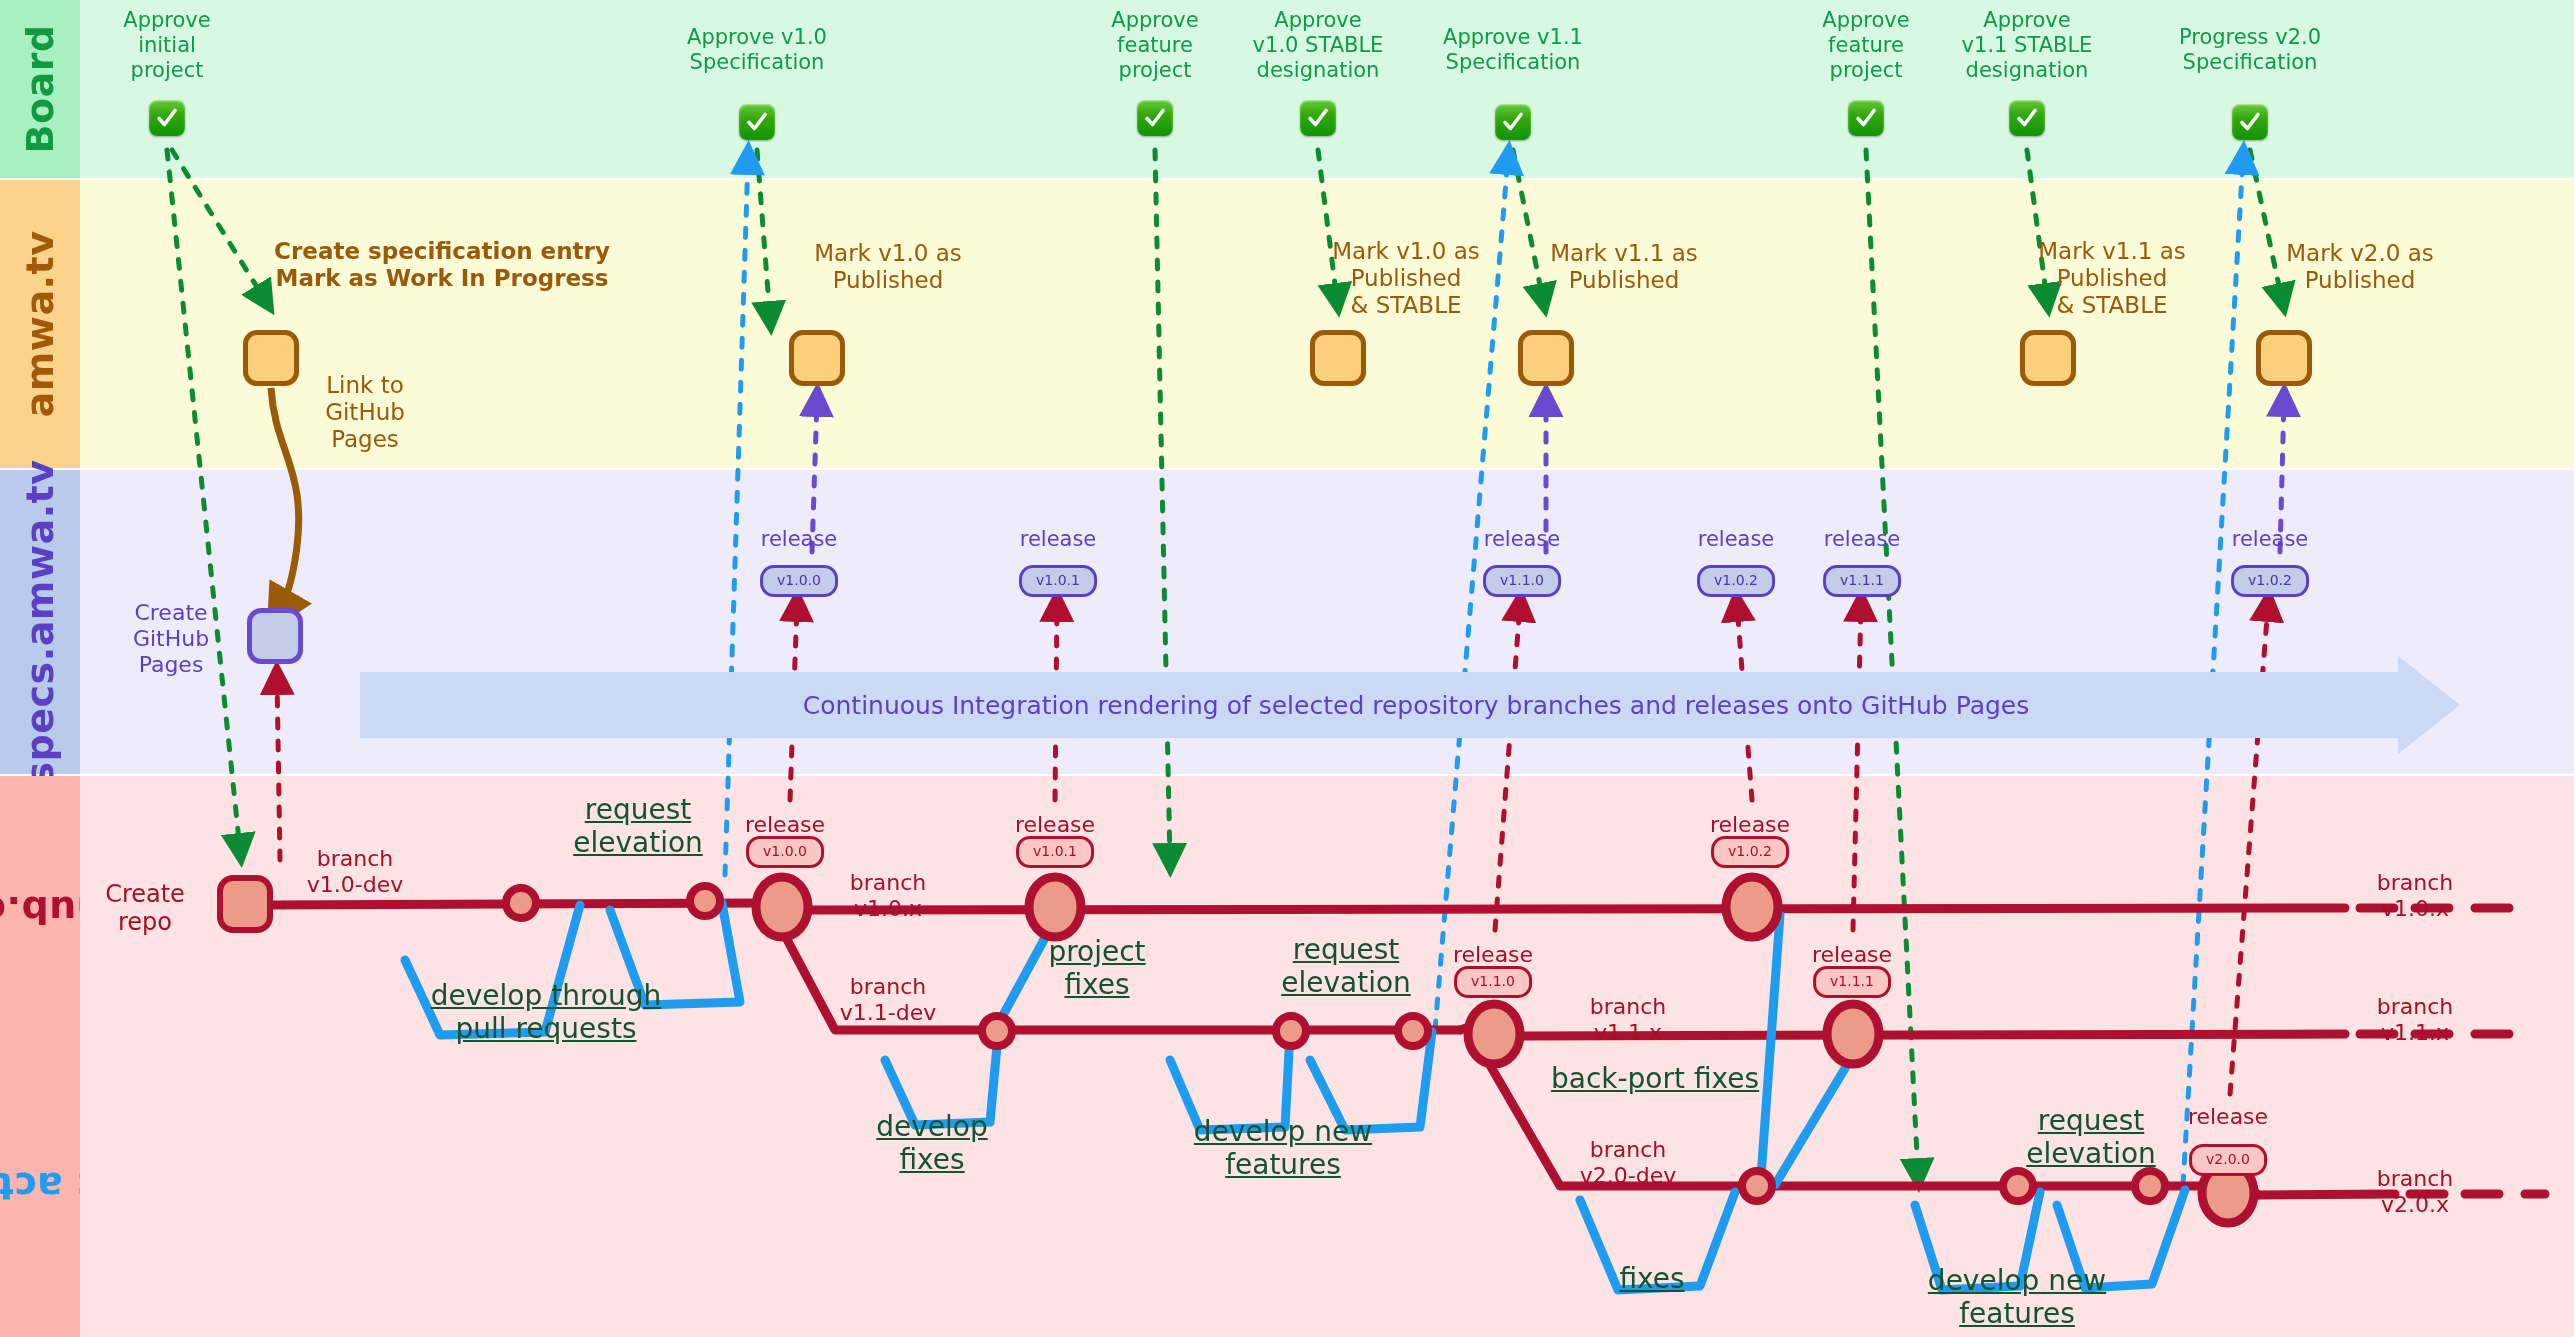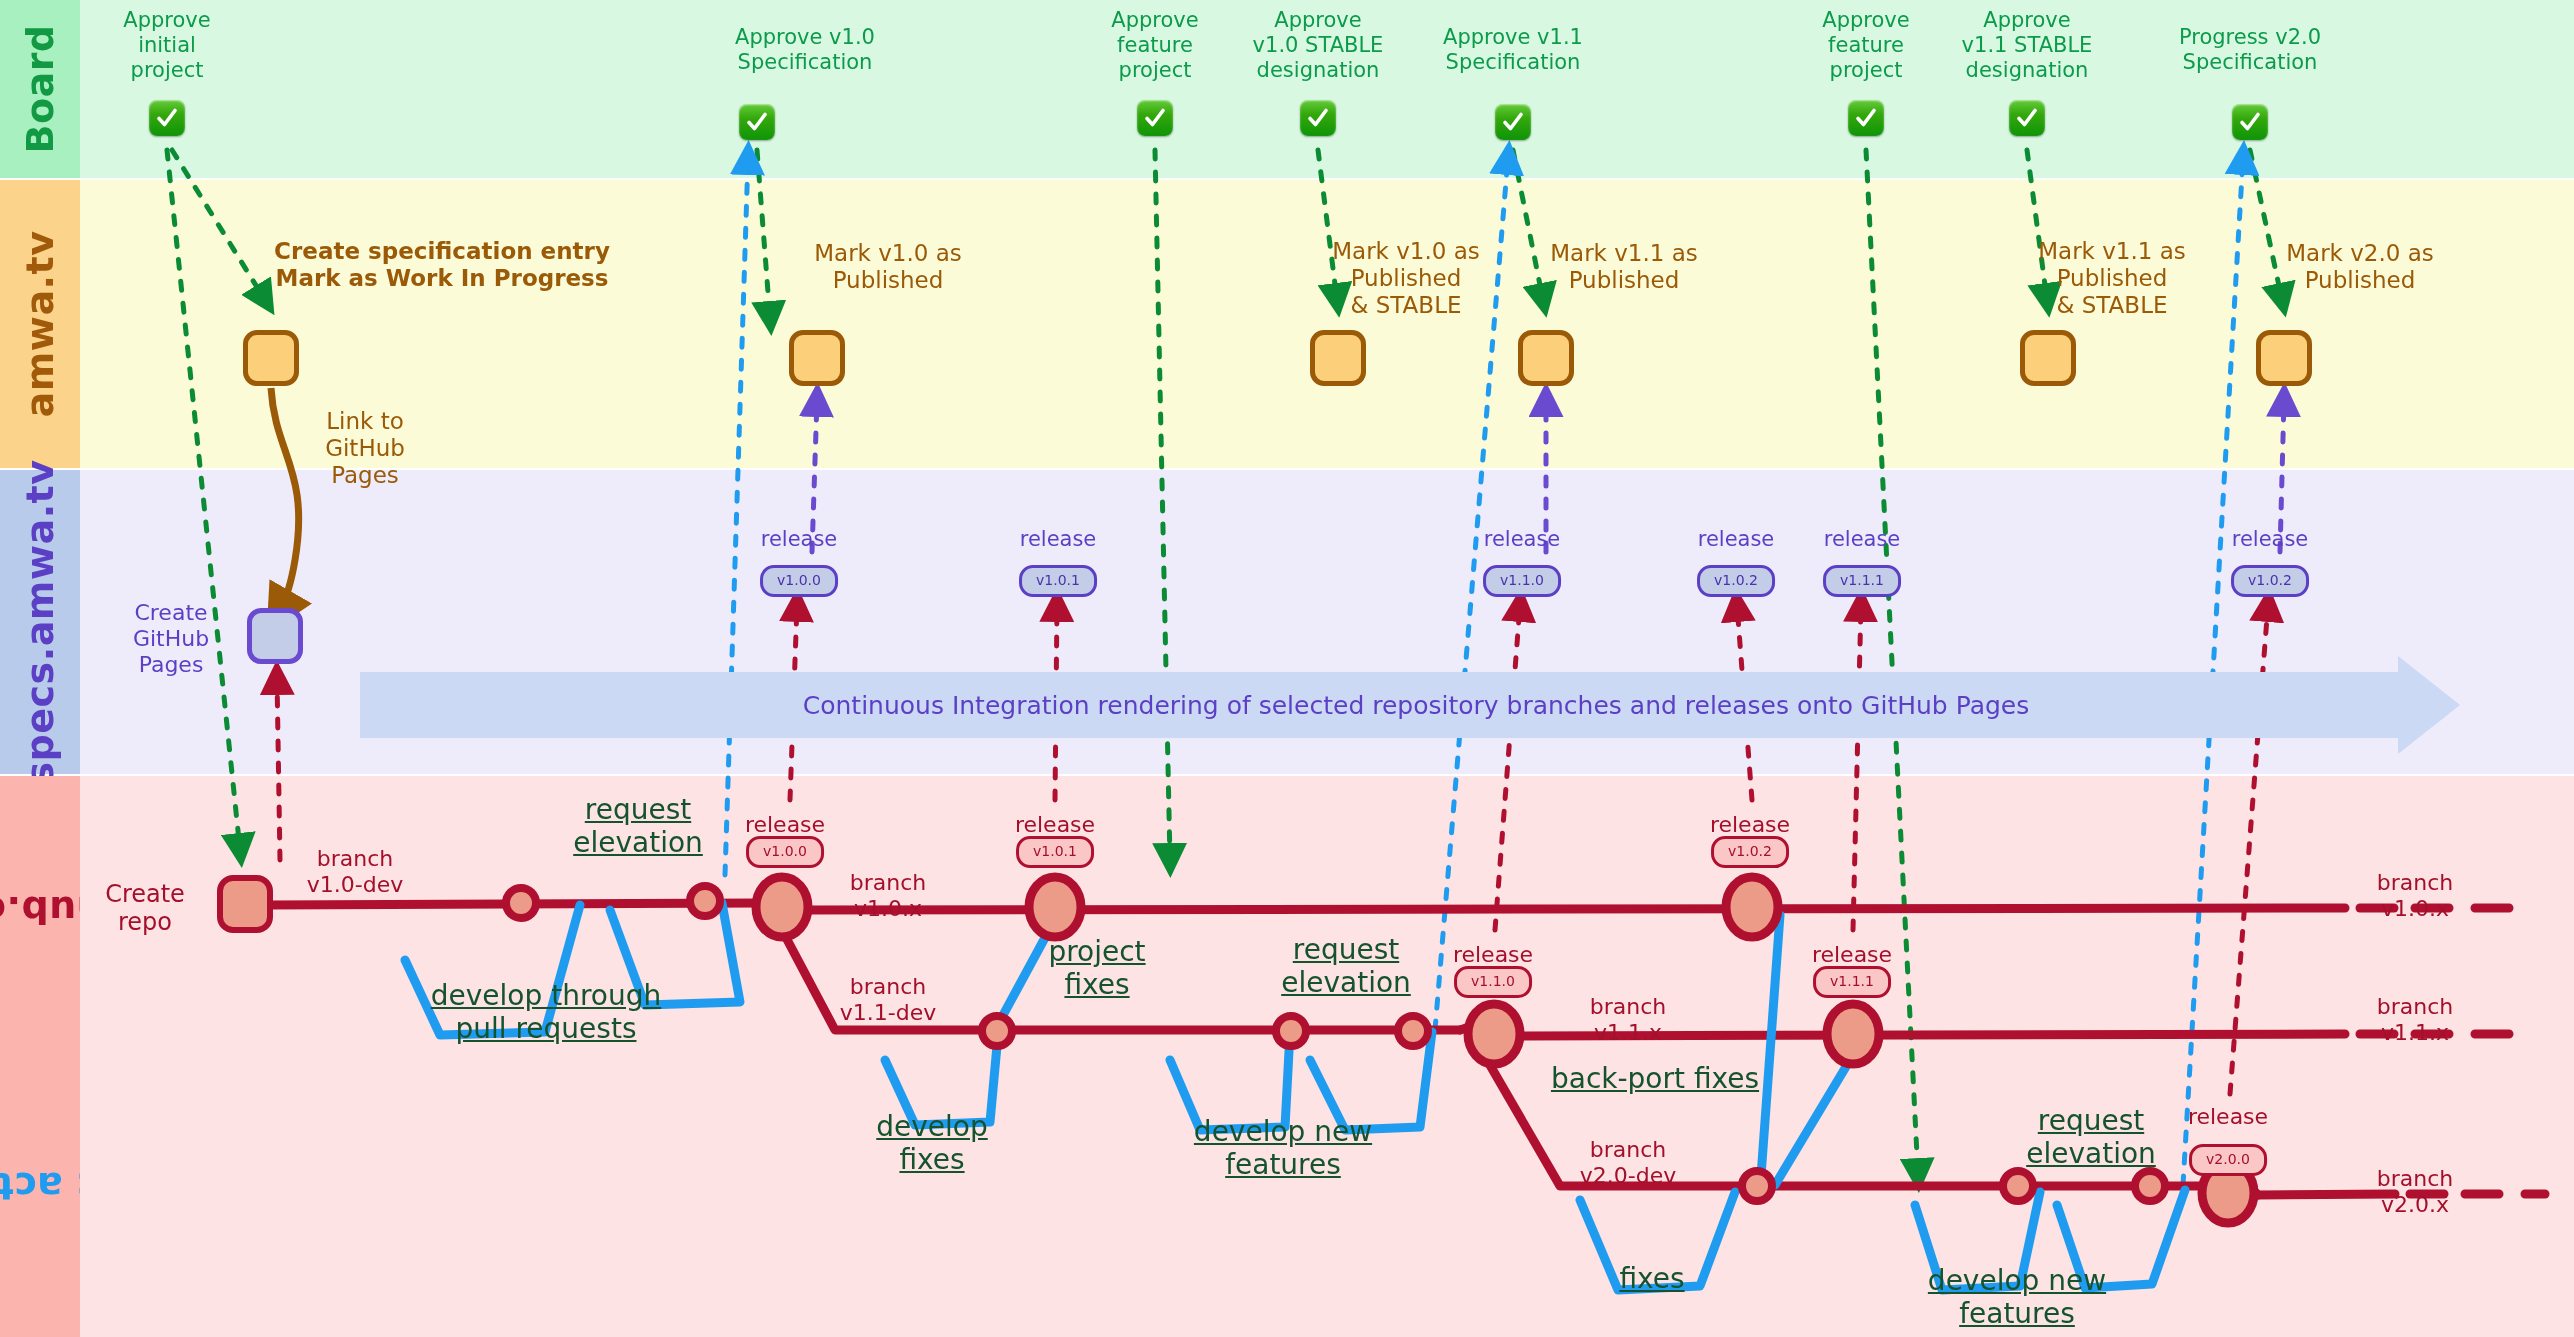--- a/index.html
+++ b/index.html
@@ -328,21 +328,21 @@
 
   <div id="board-layer">
       <div class="txt t-green" style="left:167px; top:8px;">Approve
 initial
 project</div>
       <div class="check" style="left:167px; top:100px;">
         <svg width="24" height="24" viewBox="0 0 24 24">
           <path d="M4 12.5 L9.5 18.5 L20 4.5" stroke="#ffffff" stroke-width="3.6" fill="none" stroke-linecap="round" stroke-linejoin="round"></path>
         </svg>
       </div>
-      <div class="txt t-green" style="left:757px; top:25px;margin-left:48px;">Approve v1.0
+      <div class="txt t-green" style="left:757px; top:25px;">Approve v1.0
 Specification</div>
       <div class="check" style="left:757px; top:104px;">
         <svg width="24" height="24" viewBox="0 0 24 24">
           <path d="M4 12.5 L9.5 18.5 L20 4.5" stroke="#ffffff" stroke-width="3.6" fill="none" stroke-linecap="round" stroke-linejoin="round"></path>
         </svg>
       </div>
       <div class="txt t-green" style="left:1155px; top:8px;">Approve
 feature
 project</div>
       <div class="check" style="left:1155px; top:100px;">
@@ -386,21 +386,21 @@
       <div class="check" style="left:2250px; top:104px;">
         <svg width="24" height="24" viewBox="0 0 24 24">
           <path d="M4 12.5 L9.5 18.5 L20 4.5" stroke="#ffffff" stroke-width="3.6" fill="none" stroke-linecap="round" stroke-linejoin="round"></path>
         </svg>
       </div>
     </div>
 
   <div id="amwa-layer">
       <div class="txt t-brown" style="left:442px; top:238px;font-weight:bold;">Create specification entry
 Mark as Work In Progress</div>
-      <div class="txt t-brown" style="left:365px; top:372px;margin-top:36px;">Link to
+      <div class="txt t-brown" style="left:365px; top:372px;">Link to
 GitHub
 Pages</div>
       <div class="txt t-brown" style="left:888px; top:240px;">Mark v1.0 as
 Published</div>
       <div class="txt t-brown" style="left:1406px; top:238px;">Mark v1.0 as
 Published
 &amp; STABLE</div>
       <div class="txt t-brown" style="left:1624px; top:240px;">Mark v1.1 as
 Published</div>
       <div class="txt t-brown" style="left:2112px; top:238px;">Mark v1.1 as

